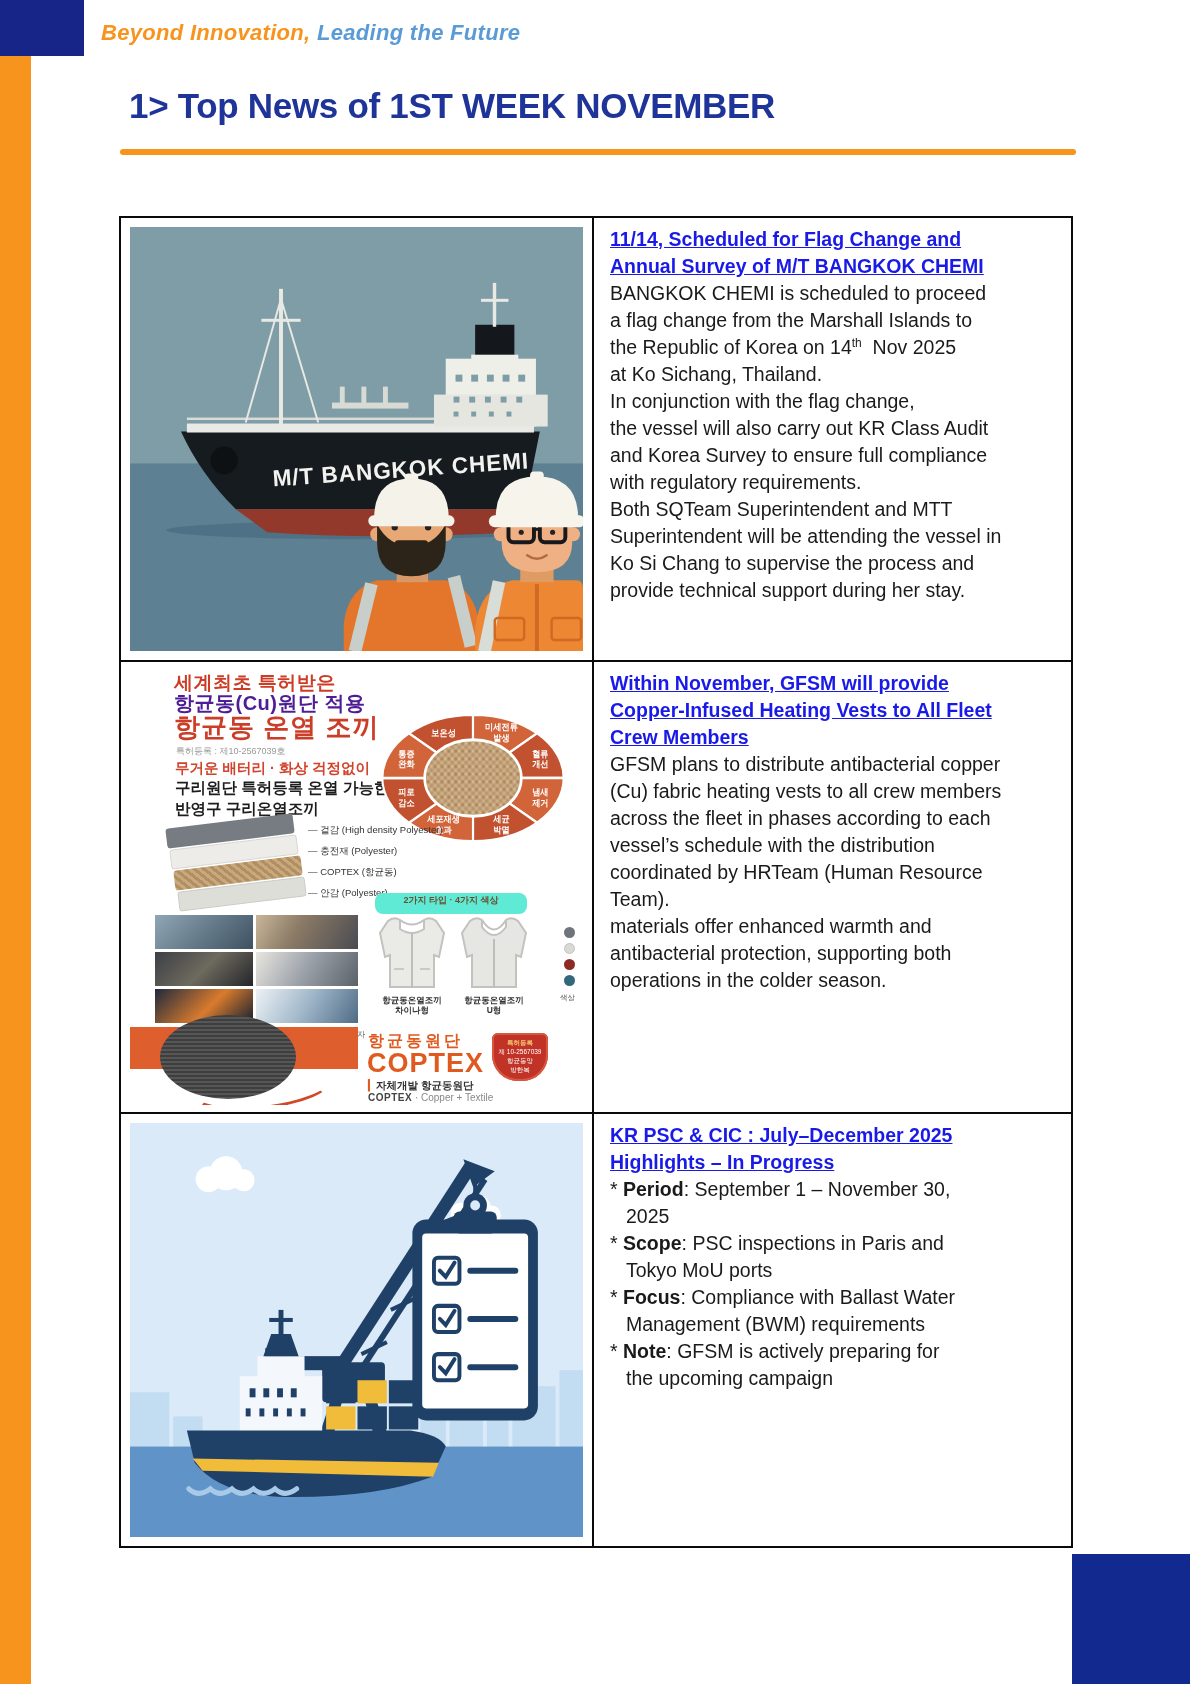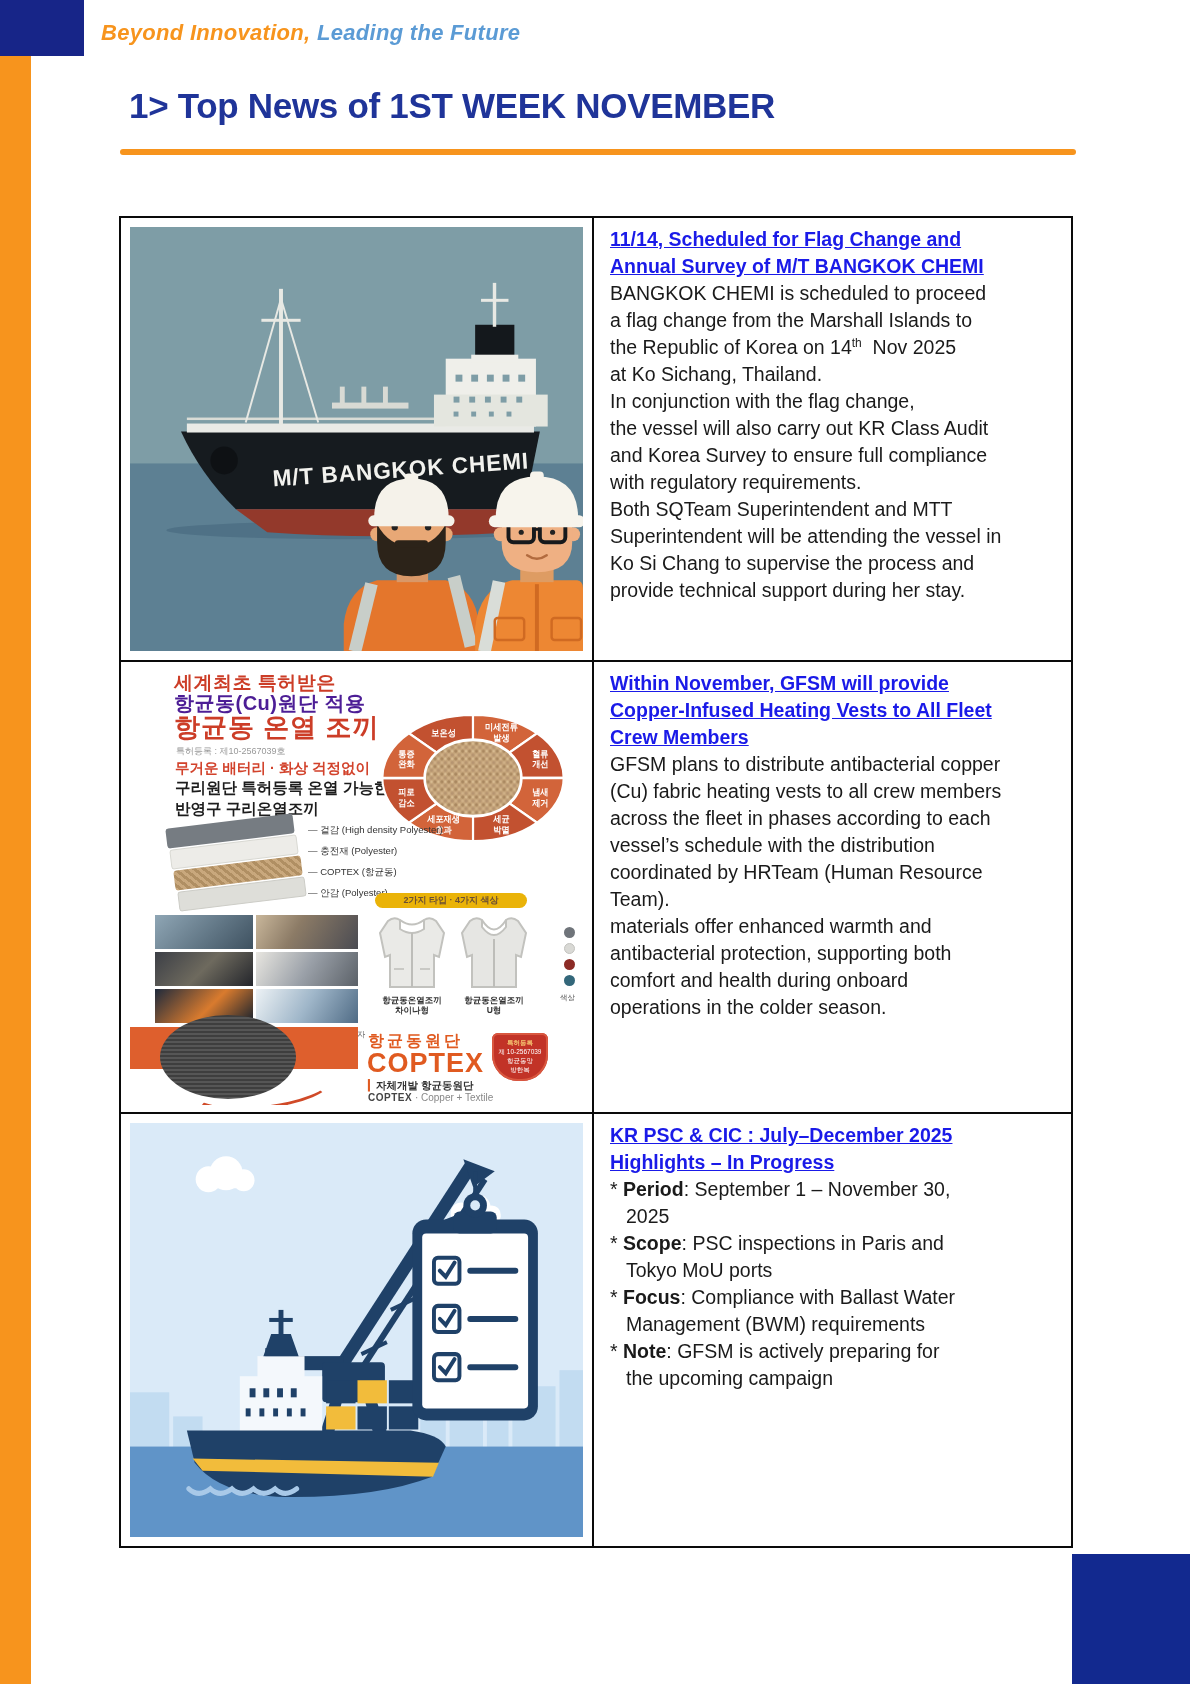--- a/index.html
+++ b/index.html
@@ -53,21 +53,21 @@
   .prow{display:flex;gap:3px;margin-bottom:3px;}
   .ph{height:34px;}
   .ph.a{width:98px;} .ph.b{width:102px;}
   .p1{background:linear-gradient(135deg,#8FA6B5,#5E7382 60%,#3E5160);}
   .p2{background:linear-gradient(120deg,#C9B79B,#8C7B66 40%,#4A4B52);}
   .p3{background:linear-gradient(135deg,#3C3F46,#6E6A5E 50%,#23252B);}
   .p4{background:linear-gradient(120deg,#E8E6E0,#9AA0A8 50%,#5B6168);}
   .p5{background:linear-gradient(135deg,#1E2A3C,#D97B2E 55%,#14202E);}
   .p6{background:linear-gradient(120deg,#EDF2F5,#9FB6C9 50%,#4F6B85);}
   .ad-caption{left:25px;top:358px;font-size:8px;color:#666;width:215px;}
-  .type-pill{left:245px;top:222px;width:152px;height:15px;background:#eab308;border-radius:8px;
+  .type-pill{left:245px;top:222px;width:152px;height:21px;background:#5eead4;border-radius:8px;
              font-size:9px;color:#6B4F33;text-align:center;line-height:15px;font-weight:bold;}
   .vest1{left:246px;top:242px;} .vest2{left:328px;top:242px;}
   .vlab{width:84px;text-align:center;font-size:8.5px;color:#333;line-height:10px;font-weight:bold;}
   .vlab1{left:240px;top:324px;} .vlab2{left:322px;top:324px;}
   .dots{left:434px;top:256px;width:12px;}
   .dot{width:11px;height:11px;border-radius:50%;margin-bottom:5px;}
   .d1{background:#6F747A;} .d2{background:#D9D9D5;border:1px solid #c3c3bf;} .d3{background:#8C2B26;} .d4{background:#33677A;}
   .dots-label{left:430px;top:322px;font-size:7.5px;color:#555;}
   .banner{left:0;top:356px;width:228px;height:42px;background:#DE5F2D;}
   .fabric{left:30px;top:344px;width:136px;height:84px;border-radius:50%;
@@ -346,21 +346,20 @@
           </a>
         <div class="body">
           <div class="ln">GFSM plans to distribute antibacterial copper</div>
           <div class="ln">(Cu) fabric heating vests to all crew members</div>
           <div class="ln">across the fleet in phases according to each</div>
           <div class="ln">vessel’s schedule with the distribution</div>
           <div class="ln">coordinated by HRTeam (Human Resource</div>
           <div class="ln">Team).</div>
           <div class="ln">materials offer enhanced warmth and</div>
           <div class="ln">antibacterial protection, supporting both</div>
-          <div class="ln">comfort and health during onboard</div>
           <div class="ln">operations in the colder season.</div>
         </div>
       </div>
     </div>
 
     <div class="nrow r3">
       <div class="img-cell">
         <svg viewBox="0 0 462 412" width="100%" height="100%" preserveAspectRatio="none">
           <rect width="462" height="412" fill="#DAEAF8"></rect>
           <g fill="#FFFFFF">

